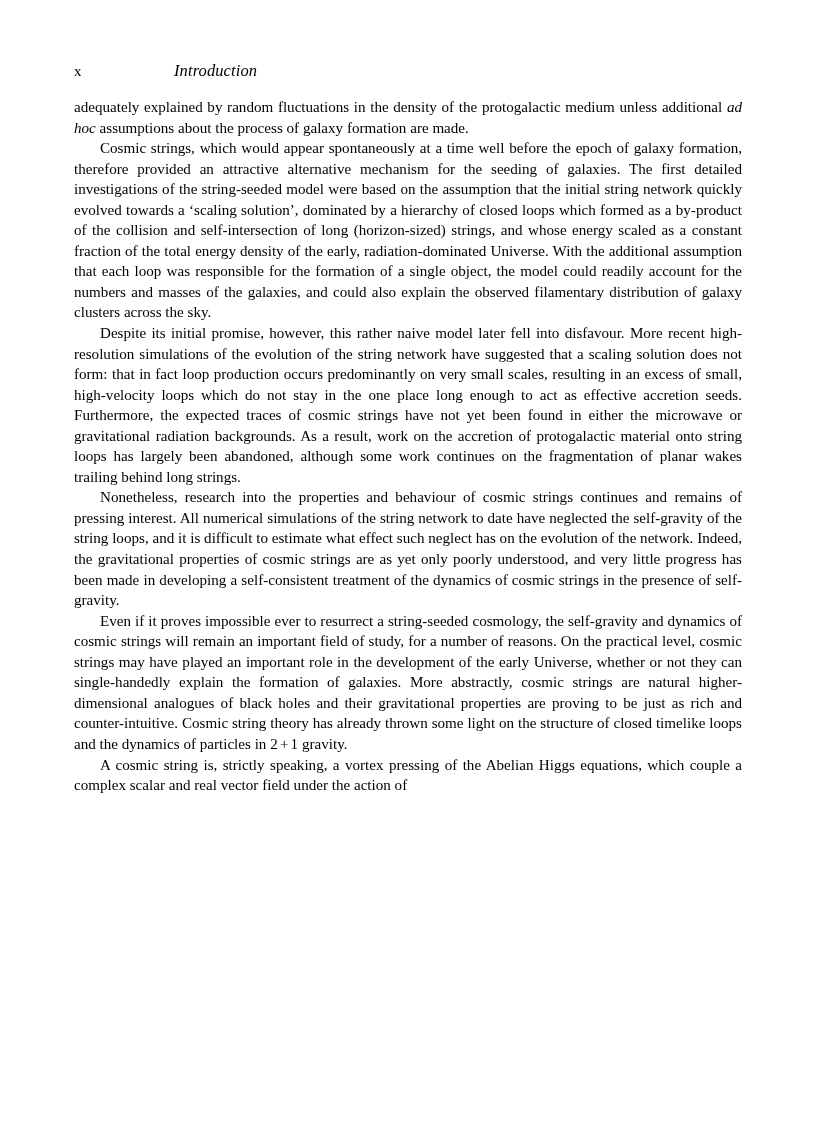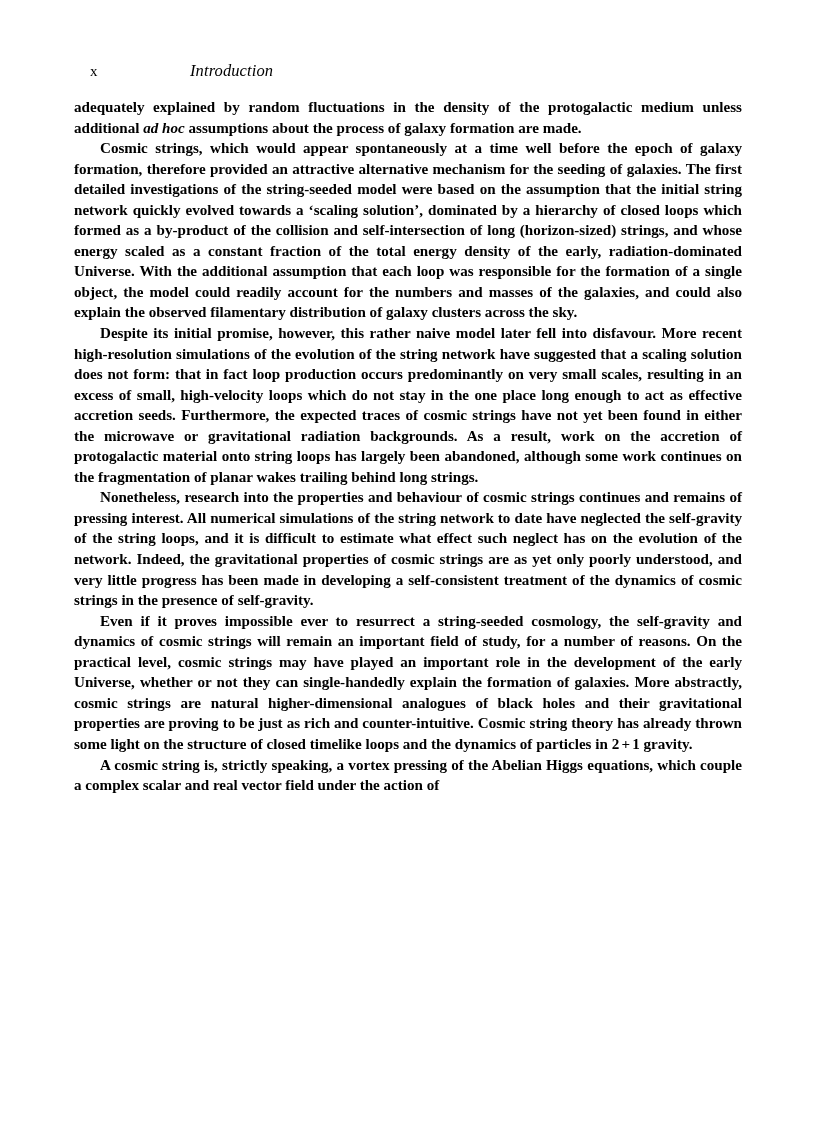--- a/index.html
+++ b/index.html
@@ -21,21 +21,21 @@
     left: 0;
     top: 0;
     width: 816px;
     height: 1123px;
     background: #ffffff;
   }
 
   
   .running-head {
     position: absolute;
-    left: 90px;
+    left: 74px;
     top: 60px;
     width: 668px;
     height: 22px;
     font-size: 15px;
     line-height: 22px;
     white-space: nowrap;
   }
   .folio {
     display: inline-block;
     width: 100px;
@@ -58,21 +58,20 @@
     line-height: 20.55px;
     text-align: justify;
     text-justify: inter-word;
     hyphens: none;
     -webkit-hyphens: none;
   }
   .textblock p {
     margin: 0;
     padding: 0;
     text-indent: 0;
-    font-weight: bold;
   }
   .textblock p.indented {
     text-indent: 26px;
   }
   .textblock p:last-child {
     text-align: justify;
   }
   .it {
     font-style: italic;
   }

